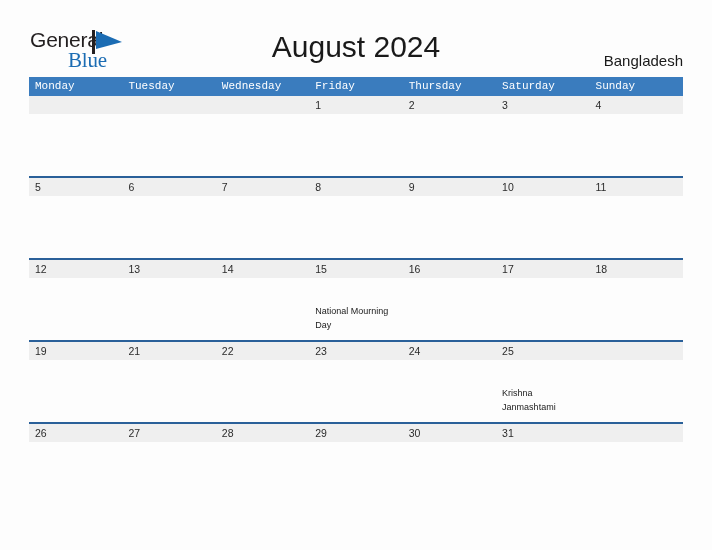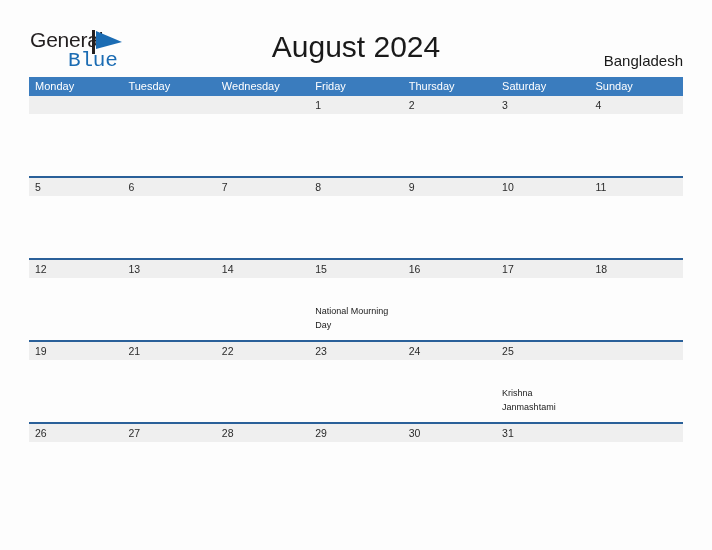--- a/index.html
+++ b/index.html
@@ -48,21 +48,21 @@
     letter-spacing: -0.2px;
     font-family: "Liberation Sans", sans-serif;
   }
   .logo-blue {
     position: absolute;
     left: 38px;
     top: 21px;
     font-size: 21px;
     color: #1b6cb3;
     letter-spacing: -0.2px;
-    font-family: Liberation Mono, monospace;
+    font-family: Liberation Serif, serif;
   }
   .logo-flag {
     position: absolute;
     left: 62px;
     top: 1px;
     width: 32px;
     height: 24px;
   }
 
   .calendar-title {
@@ -102,21 +102,21 @@
     background: #3a7cbe;
   }
   .weekday-cell {
     width: 93.428571px;
     height: 19px;
     box-sizing: border-box;
     padding-left: 6px;
     color: #ffffff;
     font-size: 11px;
     line-height: 19px;
-    font-family: Liberation Sans, sans-serif;
+    font-family: Liberation Mono, monospace;
     white-space: nowrap;
     overflow: hidden;
   }
 
   .week-row {
     width: 654px;
     border-top: 2px solid #2a6099;
   }
   .week-row:first-of-type {
     border-top: none;

